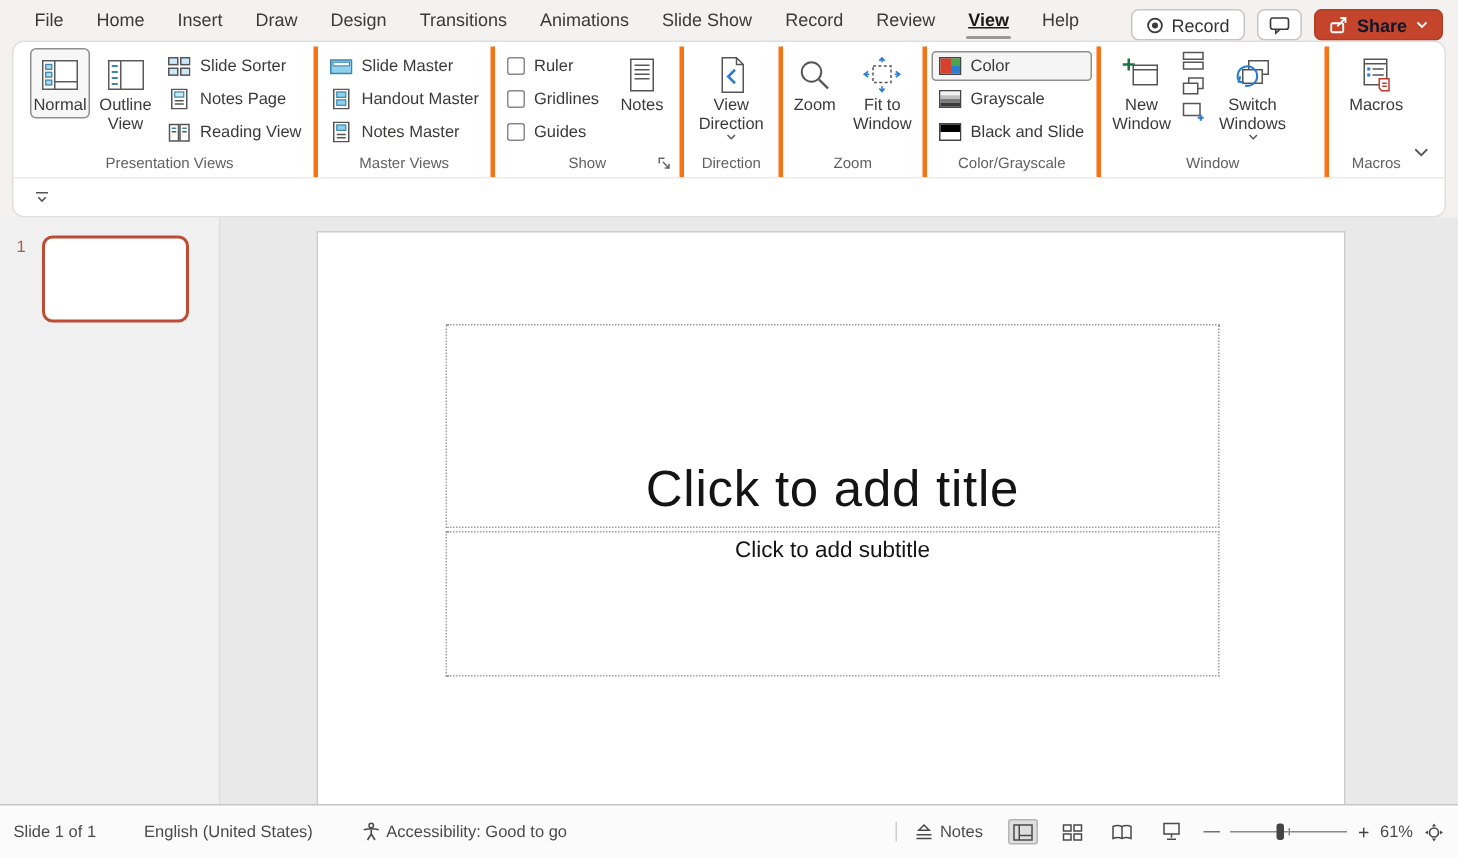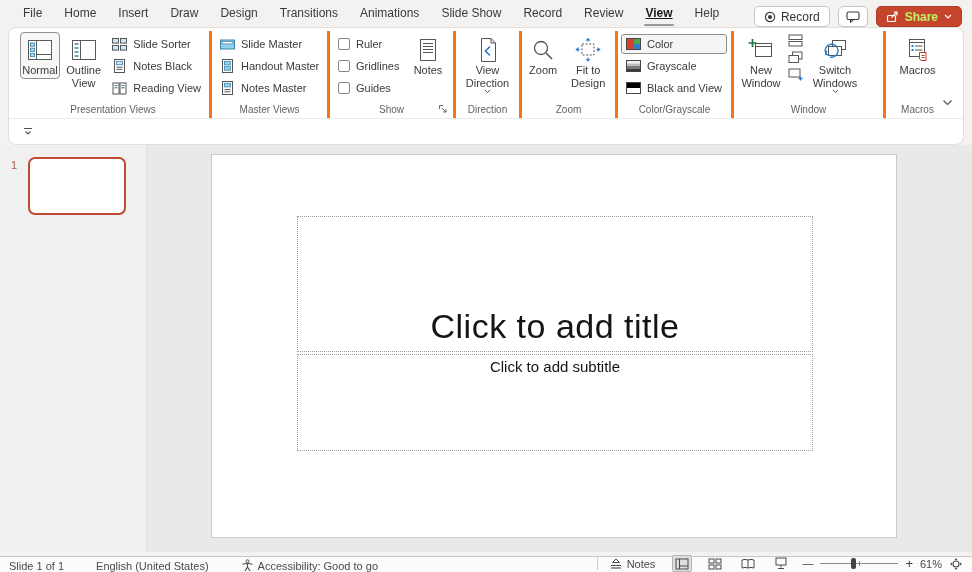--- a/index.html
+++ b/index.html
@@ -9,21 +9,21 @@
 
   
   .menubar { position:absolute; top:0; left:0; right:0; height:27px; display:flex; align-items:flex-end;gap:23px; }
   .tabs { display:flex; align-items:center; padding-left:12px; }
   .tab { position:relative; padding:0 11px; height:27px; line-height:26px; font-size:12px; color:#3b3a39; white-space:nowrap; cursor:default; }
   .tab.active { font-weight:bold; color:#1b1a19;text-decoration:underline; }
   .tab.active::after { content:""; position:absolute; left:10px; right:10px; bottom:1px; height:2px; background:#9a9896; border-radius:1px; }
   .menubar-right { margin-left:auto; display:flex; align-items:center; gap:8px; padding-right:10px; }
   .pill { height:21px; border:1px solid #c8c6c4; border-radius:5px; background:#fff; display:flex; align-items:center; gap:5px; padding:0 9px; font-size:12px; color:#333; }
   .pill.icon-only { padding:0 7px; }
-  .pill.share { background:#C4452C; border-color:#b03e27; color:#bef264; font-weight:bold; gap:6px; }
+  .pill.share { background:#C4452C; border-color:#b03e27; color:#0f172a; font-weight:bold; gap:6px; }
 
   
   .ribbon { position:absolute; top:27px; left:8px; right:8px; height:118px; background:#fff; border:1px solid #E1DFDD; border-radius:8px; display:flex; flex-direction:column; overflow:hidden; }
   .ribbon-main { height:91px; display:flex; align-items:stretch; padding:3px 4px 0 8px; position:relative; }
   .rb-group { display:flex; flex-direction:column; padding:0 3px; position:relative; flex:0 0 auto; }
   .rb-group.sep { border-left:3px solid #f97316; }
   .rb-content { flex:1; display:flex; align-items:flex-start; gap:3px; padding-top:1px; }
   .rb-label { height:18px; font-size:10px; color:#616161; display:flex; align-items:center; justify-content:center; white-space:nowrap; }
   .rb-big { display:flex; flex-direction:column; align-items:center; padding:3px 2px 1px; border-radius:4px; border:1px solid transparent; }
   .rb-big .iconbox { height:28px; display:flex; align-items:center; justify-content:center; }
@@ -44,21 +44,21 @@
   .thumb-num { position:absolute; left:11px; top:14px; font-size:11px; color:#A85B47; }
   .thumb { position:absolute; left:28px; top:12px; width:98px; height:58px; background:#fff; border:2px solid #BE4B33; border-radius:7px; }
   .canvas { position:absolute; left:211px; top:9px; width:686px; height:384px; background:#fff; border:1px solid #CBCBCB; }
   .ph { position:absolute; border:1px dotted #9e9e9e; display:flex; justify-content:center; }
   .ph-title { left:85px; top:61px; width:516px; height:136px; align-items:flex-end; padding-bottom:5px; }
   .ph-title .txt { font-size:34px; font-weight:300; color:#141414; letter-spacing:0.5px; }
   .ph-sub { left:85px; top:199px; width:516px; height:97px; align-items:flex-start; padding-top:3px; }
   .ph-sub .txt { font-size:15px; color:#141414; }
 
   
-  .statusbar { position:absolute; left:0; right:0; bottom:0; height:16px; background:#FBFBFB; border-top:1px solid #C9C7C5; display:flex; align-items:flex-end; font-size:11px; color:#4a4a4a; }
+  .statusbar { position:absolute; left:0; right:0; bottom:0; height:36px; background:#FBFBFB; border-top:1px solid #C9C7C5; display:flex; align-items:center; font-size:11px; color:#4a4a4a; }
   .sb-left { display:flex; align-items:center; padding-left:9px; }
   .sb-item { margin-right:32px; white-space:nowrap; display:flex; align-items:center; gap:4px; }
   .sb-right { margin-left:auto; display:flex; align-items:center; gap:11px; padding-right:9px; }
   .sb-sep { width:1px; height:13px; background:#d0cecd; }
   .sb-views { display:flex; align-items:center; gap:13px; }
   .sb-viewbtn { display:flex; align-items:center; justify-content:center; width:20px; height:17px; border-radius:2px; }
   .sb-viewbtn.current { background:#DEDEDE; border:1px solid #b5b5b5; }
   .zoomctl { display:flex; align-items:center; gap:7px; }
   .ztrack { position:relative; width:78px; height:13px; }
   .ztrack .line { position:absolute; left:0; right:0; top:6px; height:1px; background:#8a8a8a; }
@@ -154,21 +154,21 @@
               </svg>
               <span>Slide Sorter</span>
             </div>
             <div class="rb-small">
               <svg width="15" height="14" viewBox="0 0 15 14">
                 <rect x="2.5" y="0.5" width="10" height="13" fill="#fff" stroke="#555"></rect>
                 <rect x="4.5" y="2.3" width="6" height="3.4" fill="#CBE9F8" stroke="#3E86AB" stroke-width="0.8"></rect>
                 <line x1="4.5" y1="8.2" x2="10.5" y2="8.2" stroke="#555"></line>
                 <line x1="4.5" y1="10.4" x2="10.5" y2="10.4" stroke="#555"></line>
               </svg>
-              <span>Notes Black</span>
+              <span>Notes Page</span>
             </div>
             <div class="rb-small">
               <svg width="15" height="13" viewBox="0 0 15 13">
                 <rect x="1" y="1" width="6" height="11" fill="#fff" stroke="#555"></rect>
                 <rect x="8" y="1" width="6" height="11" fill="#fff" stroke="#555"></rect>
                 <line x1="2.5" y1="3.5" x2="5.5" y2="3.5" stroke="#3E86AB"></line>
                 <line x1="2.5" y1="5.8" x2="5.5" y2="5.8" stroke="#555"></line>
                 <line x1="9.5" y1="3.5" x2="12.5" y2="3.5" stroke="#3E86AB"></line>
                 <line x1="9.5" y1="5.8" x2="12.5" y2="5.8" stroke="#555"></line>
               </svg>
@@ -282,21 +282,21 @@
           <div class="rb-big" style="width:50px">
             <div class="iconbox">
               <svg width="26" height="24" viewBox="0 0 26 24">
                 <rect x="7" y="6" width="12" height="11" fill="none" stroke="#555" stroke-dasharray="2 1.6"></rect>
                 <path d="M4.5 11.5 L1.5 11.5 M3.8 9.6 L1.2 11.5 L3.8 13.4" fill="none" stroke="#2B7CD3" stroke-width="1.1"></path>
                 <path d="M21.5 11.5 L24.5 11.5 M22.2 9.6 L24.8 11.5 L22.2 13.4" fill="none" stroke="#2B7CD3" stroke-width="1.1"></path>
                 <path d="M13 3.5 L13 1 M11.2 2.6 L13 0.6 L14.8 2.6" fill="none" stroke="#2B7CD3" stroke-width="1.1"></path>
                 <path d="M13 19.5 L13 22.5 M11.2 21 L13 23 L14.8 21" fill="none" stroke="#2B7CD3" stroke-width="1.1"></path>
               </svg>
             </div>
-            <span class="lbl">Fit to Design</span>
+            <span class="lbl">Fit to Window</span>
           </div>
         </div>
         <div class="rb-label">Zoom</div>
       </div>
 
       <div class="rb-group sep" style="width:116px">
         <div class="rb-content">
           <div class="rb-col">
             <div class="rb-small selected">
               <svg width="15" height="12" viewBox="0 0 15 12">
@@ -315,21 +315,21 @@
                 <rect x="1" y="6" width="13" height="2.5" fill="#7A7A7A"></rect>
                 <rect x="1" y="8.5" width="13" height="2.5" fill="#3A3A3A"></rect>
               </svg>
               <span>Grayscale</span>
             </div>
             <div class="rb-small">
               <svg width="15" height="12" viewBox="0 0 15 12">
                 <rect x="0.5" y="0.5" width="14" height="11" fill="#fff" stroke="#444"></rect>
                 <rect x="1" y="1" width="13" height="5" fill="#000"></rect>
               </svg>
-              <span>Black and View</span>
+              <span>Black and Slide</span>
             </div>
           </div>
         </div>
         <div class="rb-label">Color/Grayscale</div>
       </div>
 
       <div class="rb-group sep" style="width:152px">
         <div class="rb-content">
           <div class="rb-big" style="width:48px">
             <div class="iconbox">

